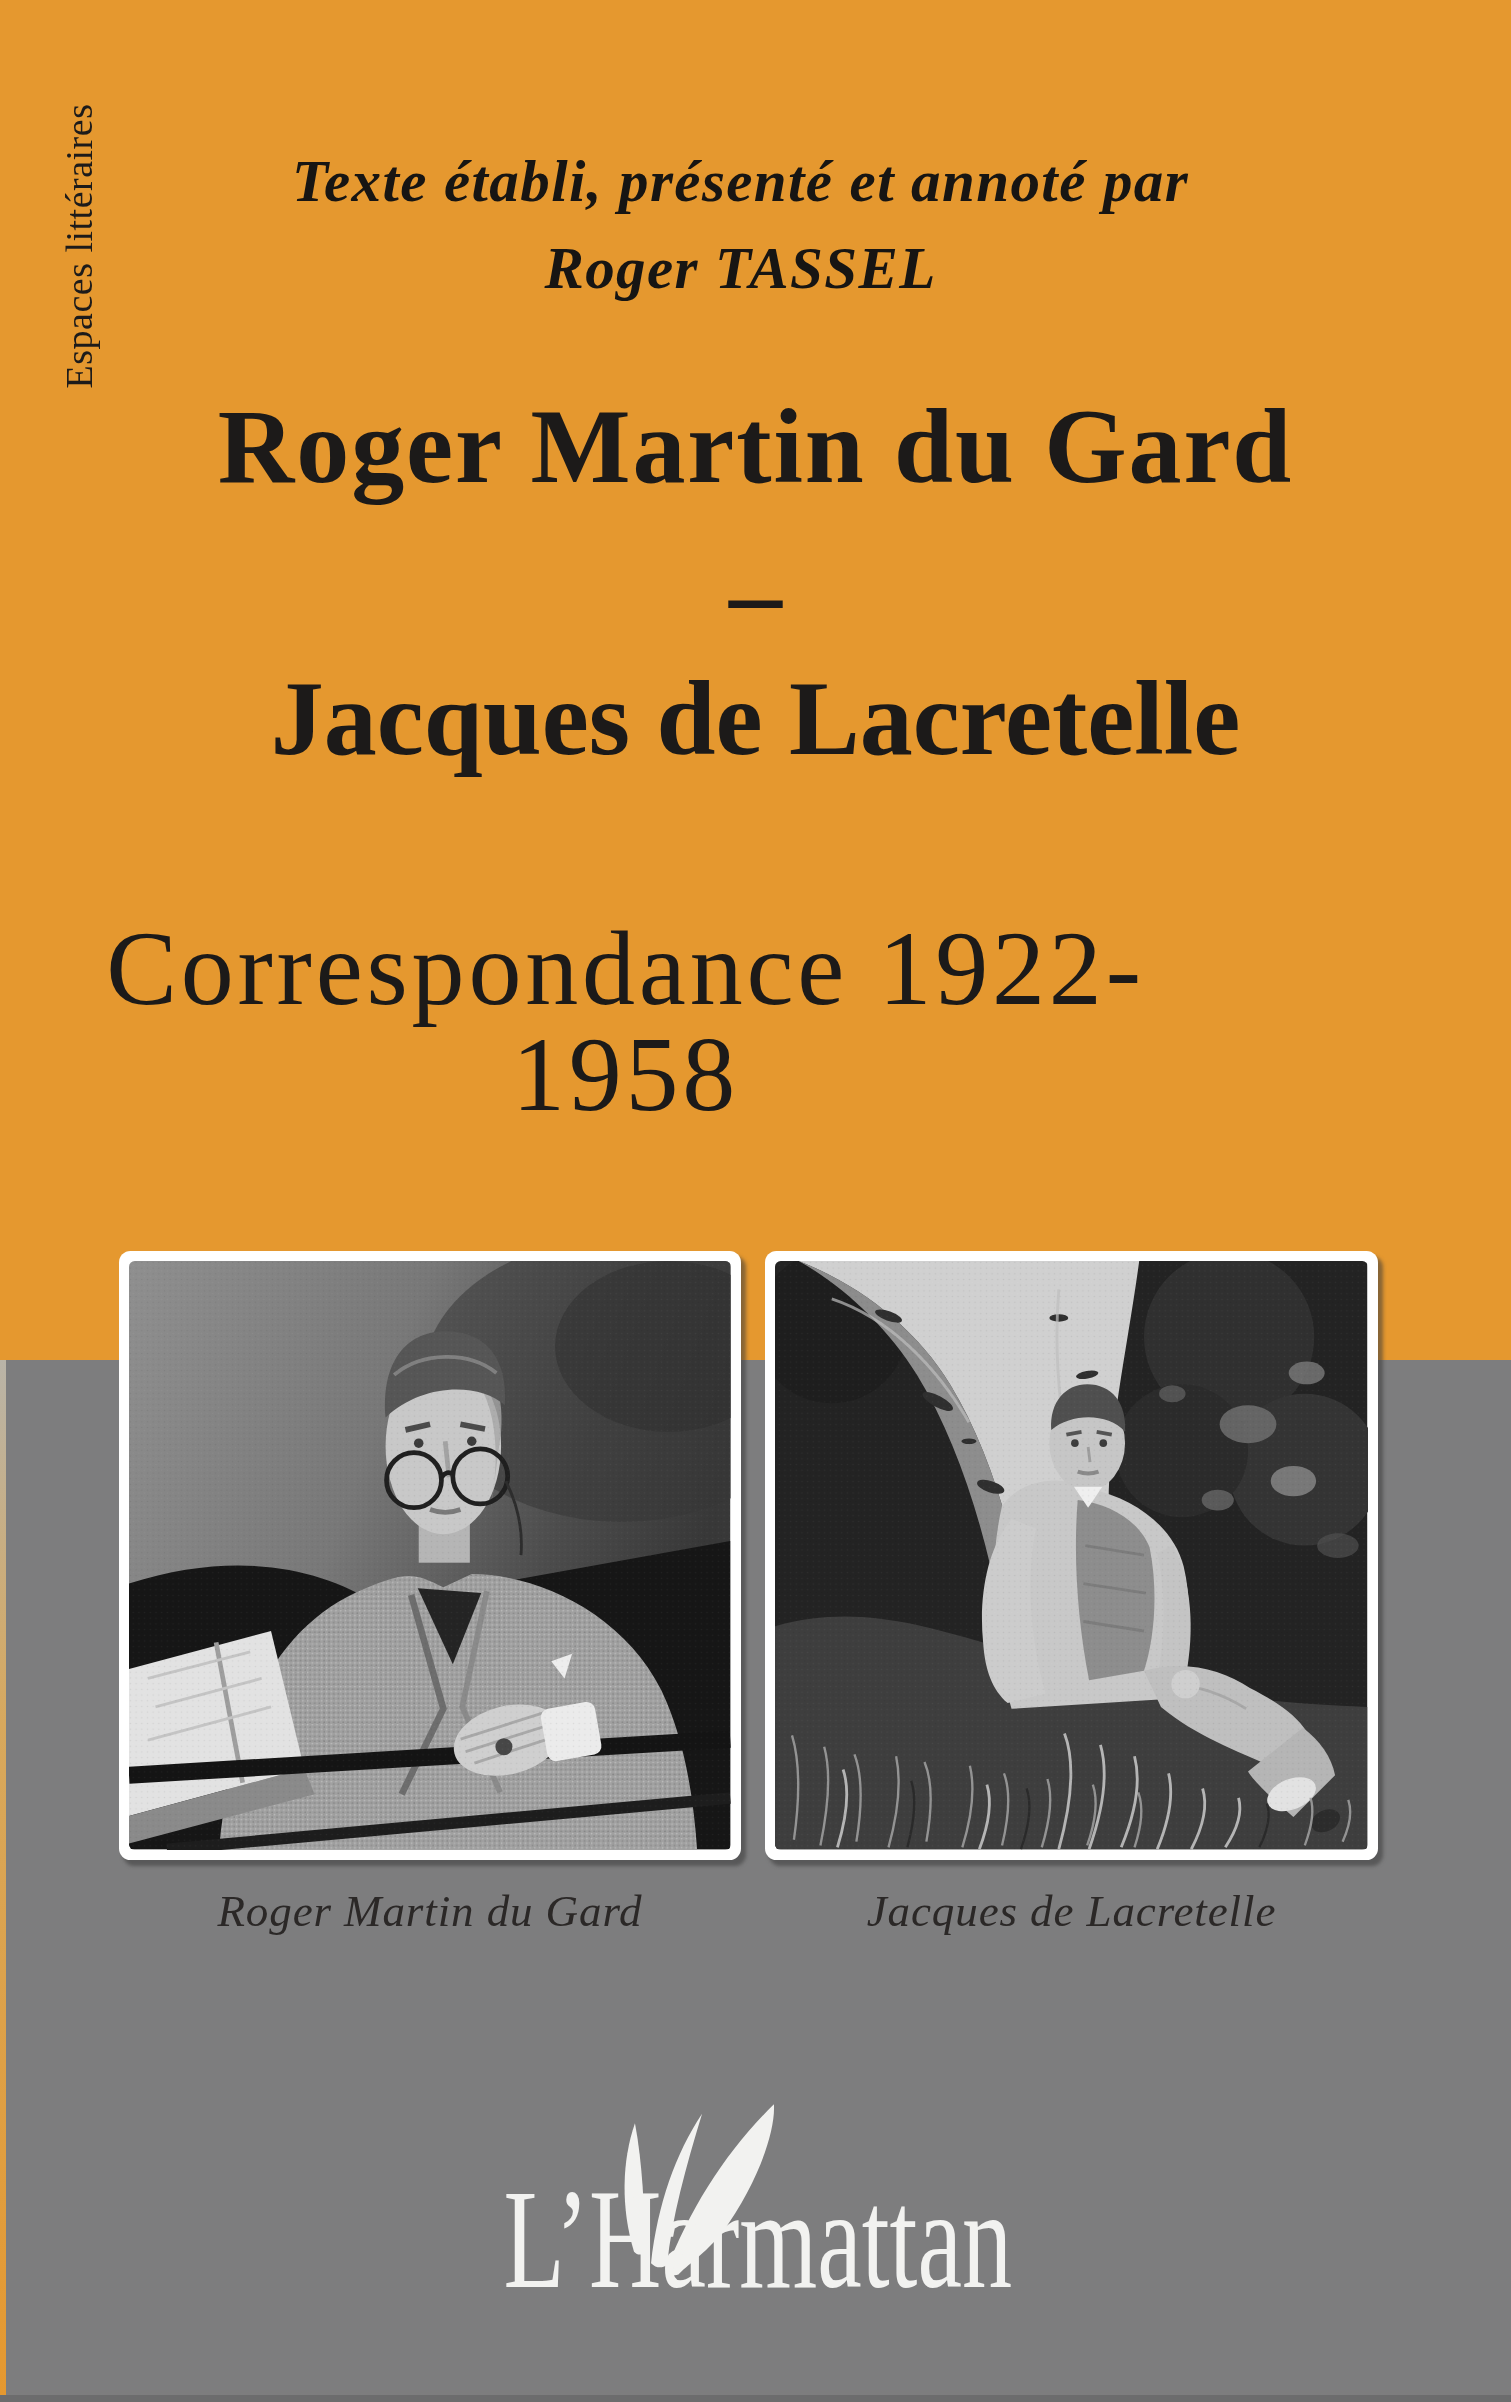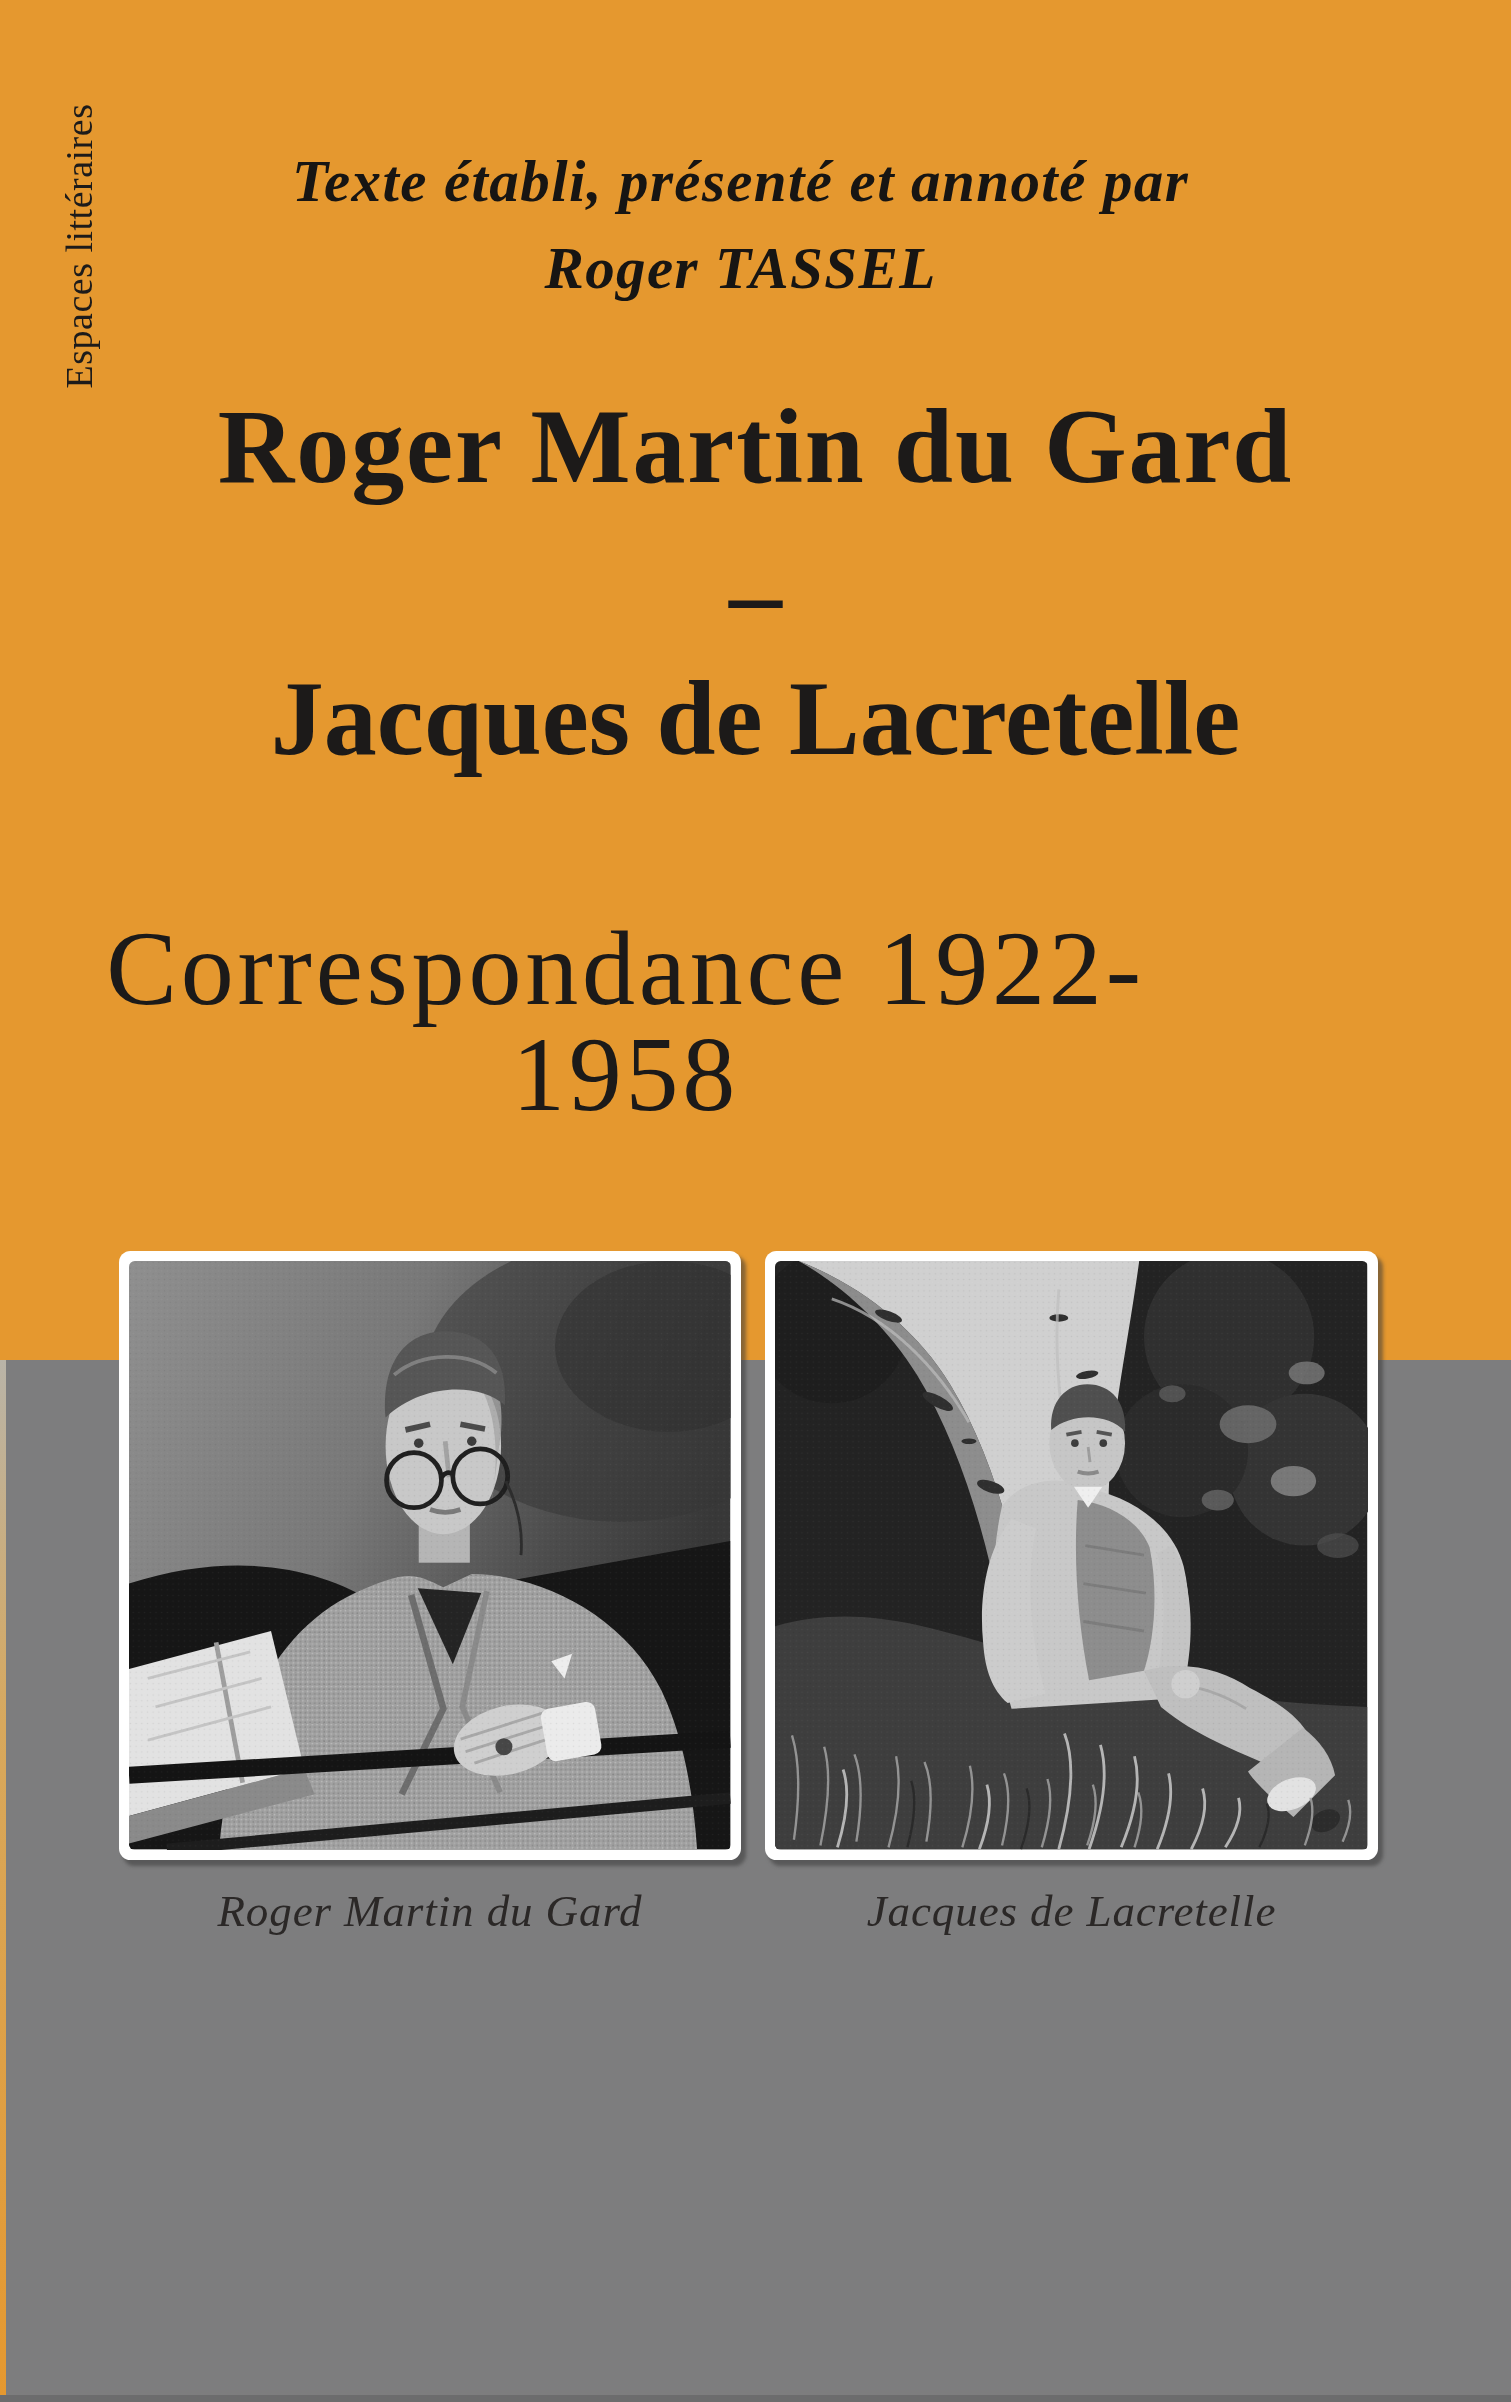--- a/index.html
+++ b/index.html
@@ -214,15 +214,25 @@
           <path d="M260,620 Q274,580 266,556"></path>
         <path d="M512,618 Q526,590 520,572"></path>
       </g>
       <rect x="0" y="0" width="626" height="620" fill="url(#grain2)"></rect>
     </svg>
   </figure>
 
   <figcaption class="caption caption-left">Roger Martin du Gard</figcaption>
   <figcaption class="caption caption-right">Jacques de Lacretelle</figcaption>
 
+  <div class="logo">
+    <svg viewBox="0 0 560 310">
+      <g fill="#f2f2f0">
+        <path d="M152,168 C138,122 139,72 153,32 C161,74 163,124 164,168 C160,172 156,172 152,168 Z"></path>
+        <path d="M170,180 C177,118 196,64 224,22 C207,78 192,132 187,182 C181,186 175,185 170,180 Z"></path>
+        <path d="M186,188 C212,120 251,60 300,12 C302,40 283,96 245,148 C227,170 207,183 199,192 C194,194 189,192 186,188 Z"></path>
+      </g>
+      <text x="14" y="205" font-size="150" textLength="538" lengthAdjust="spacingAndGlyphs" fill="#f2f2f0" font-family="Liberation Serif, DejaVu Serif, serif">L’Harmattan</text>
+    </svg>
+  </div>
 
 </div>
 
 
 </body></html>

